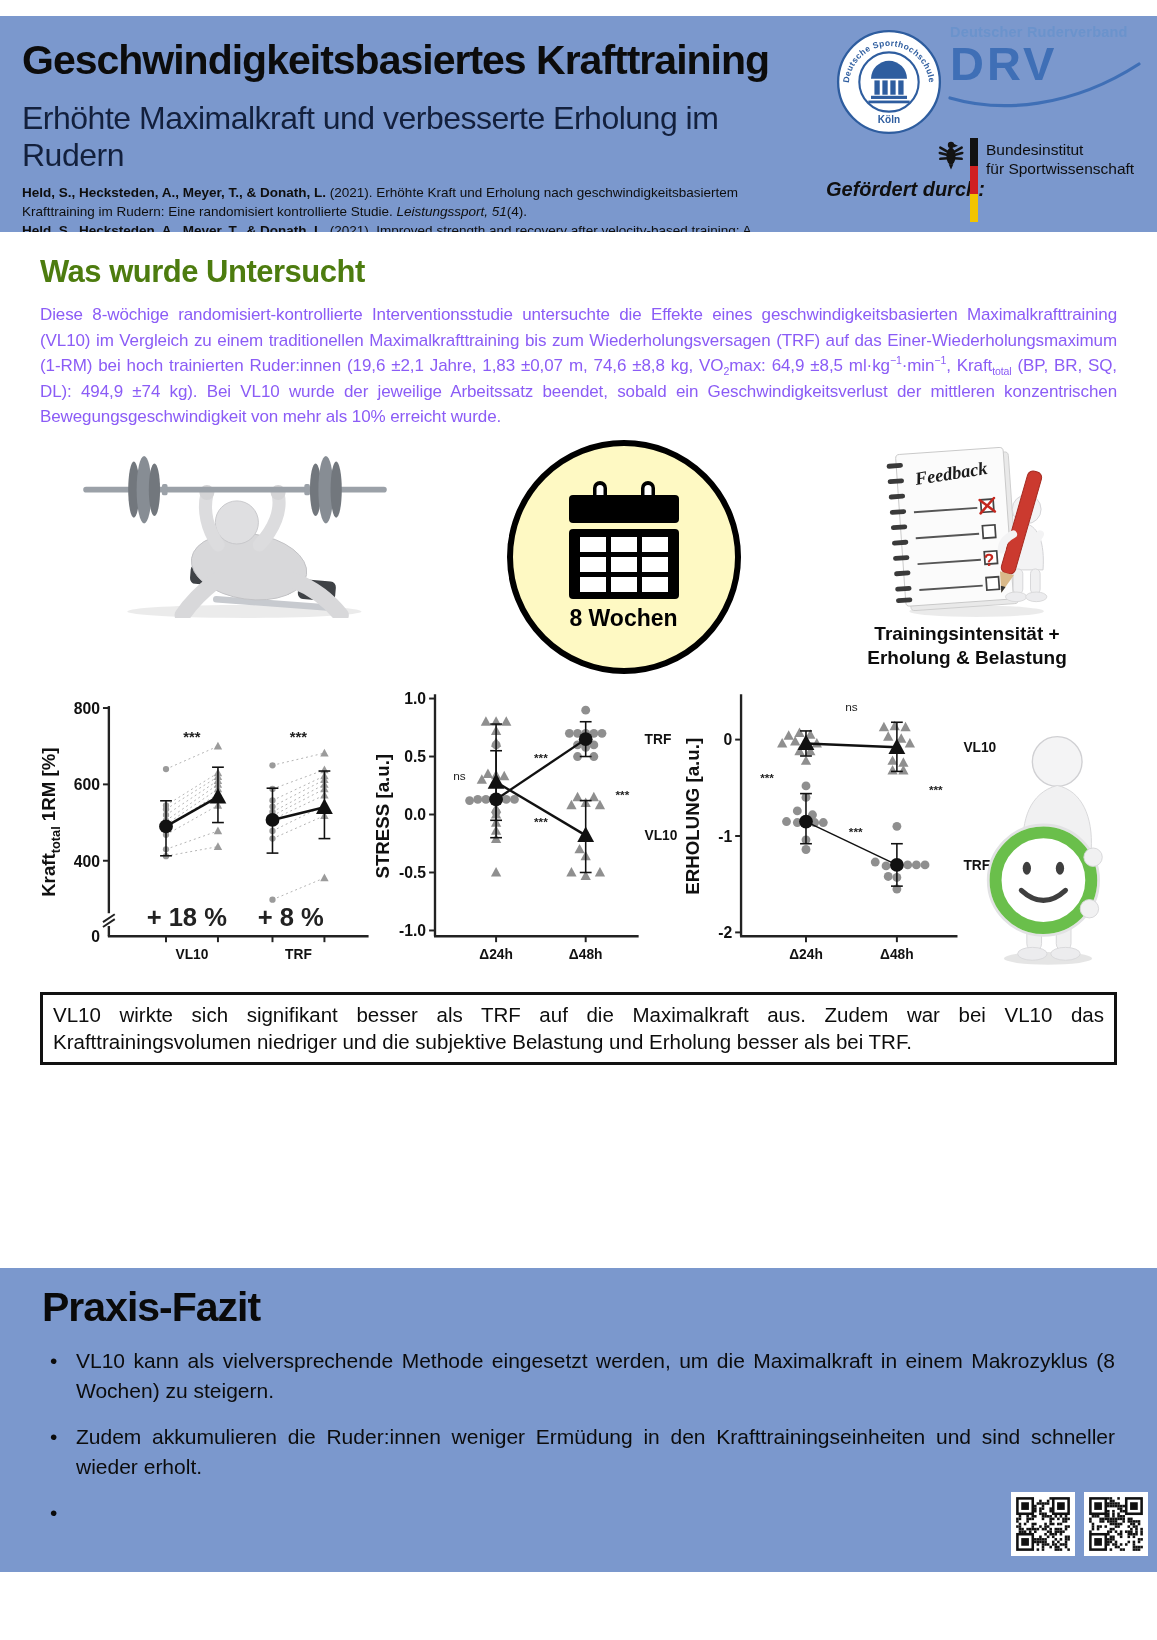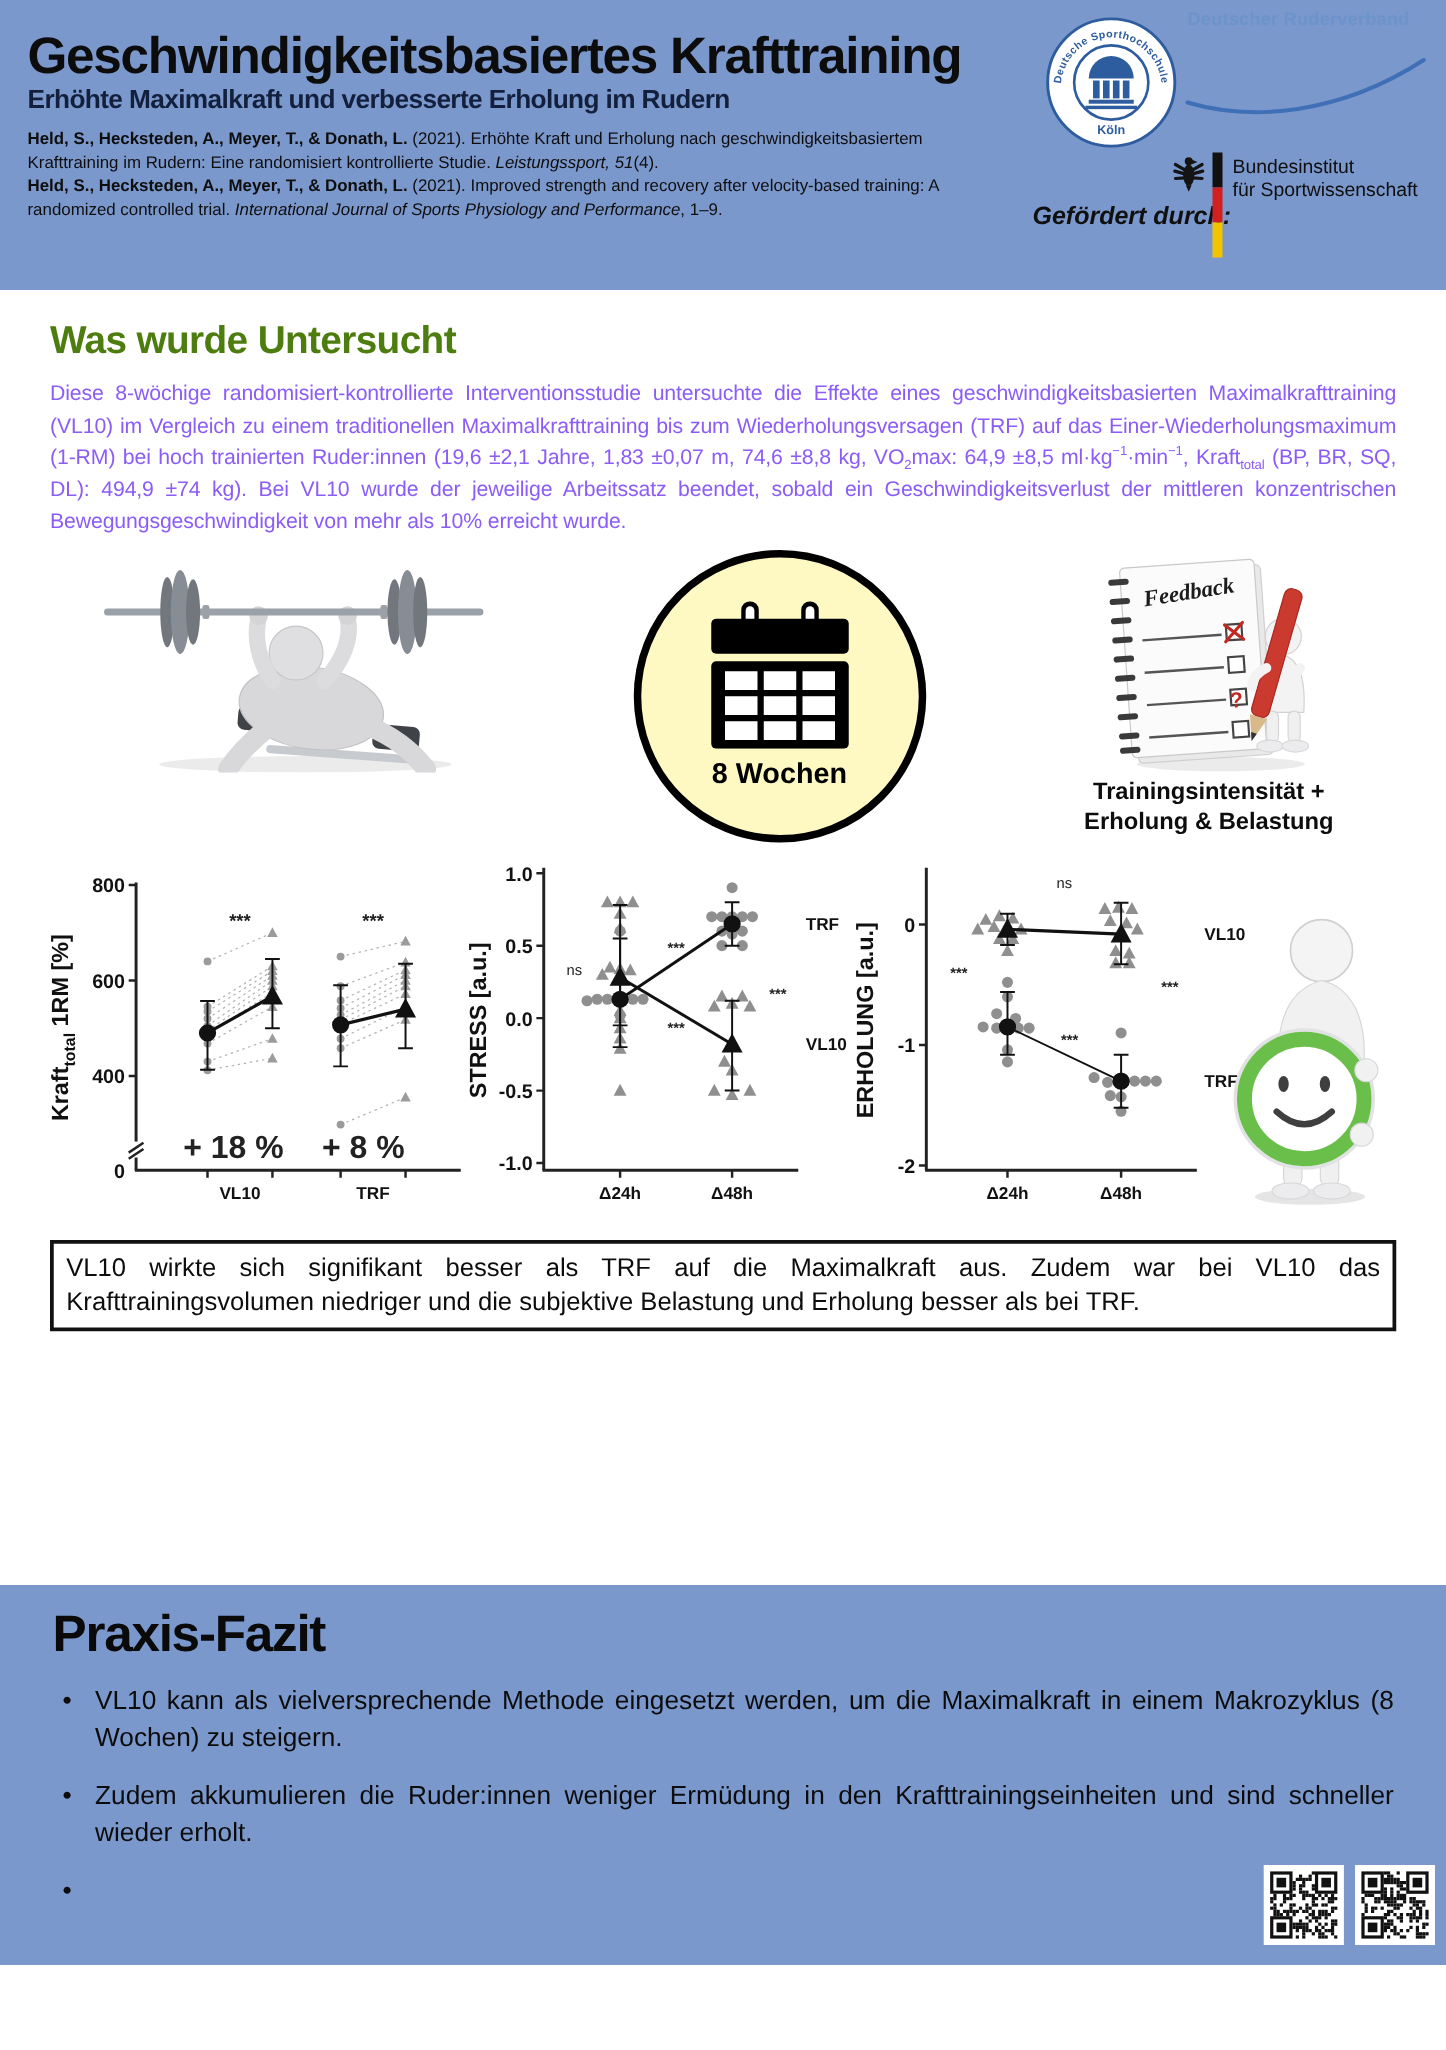--- a/index.html
+++ b/index.html
@@ -2,24 +2,24 @@
 <html><head>
 <meta charset="utf-8">
 <style>
   * { margin:0; padding:0; box-sizing:border-box; }
   html,body { background:#e8e8e8; }
   body { font-family:"Liberation Sans", sans-serif; }
   #poster { position:relative; width:1157px; height:1640px; background:#fff; margin:0 auto; overflow:hidden; }
 
   
   .band { position:absolute; left:0; width:100%; background:#7b98cd; }
-  #header-band { top:0; height:232px;padding-left:24px; }
+  #header-band { top:16px; height:232px;padding-left:24px; }
   #header-text { position:absolute; left:22px; top:22px; width:800px; }
   .title { font-size:41px; font-weight:bold; color:#0c0c0c; letter-spacing:-1px; line-height:1.12; }
-  .subtitle { font-size:21px; font-weight:bold; color:#13203d; letter-spacing:-0.5px; margin-top:0; }
+  .subtitle { font-size:32px; font-weight:normal; color:#13203d; letter-spacing:-0.5px; margin-top:16px; }
   .citation { font-size:13.5px; color:#0e0e0e; line-height:1.42; margin-top:9px; width:790px; }
   .citation + .citation { margin-top:0; }
   .bold { font-weight:bold; } .ital { font-style:italic; }
 
   #dshs-seal { position:absolute; left:836px; top:13px; }
   #drv-block { position:absolute; left:950px; top:8px; width:200px; }
   #drv-label { font-size:14.5px; font-weight:bold; color:#6b93cc; letter-spacing:0.2px; }
   #drv-acronym { font-size:47px; font-weight:bold; color:#3f6fb6; letter-spacing:3px; line-height:1.0; margin-top:0px; }
   #drv-swoosh { position:absolute; left:-4px; top:34px; }
   #funding-label { position:absolute; left:826px; top:162px; font-size:20px; font-style:italic; font-weight:bold; color:#101010; }
@@ -86,20 +86,21 @@
       </g>
       <defs>
           <path id="sealTopArc" d="M 12,54 A 38,38 0 0 1 88,54"></path>
         </defs>
       <text font-size="8" font-weight="bold" fill="#2e5d9f" letter-spacing="0.4"><textPath href="#sealTopArc" startOffset="50%" text-anchor="middle">Deutsche Sporthochschule</textPath></text>
       <text x="50" y="89" text-anchor="middle" font-size="9.5" font-weight="bold" fill="#2e5d9f">Köln</text>
     </svg>
 
     <div id="drv-block">
       <div id="drv-label">Deutscher Ruderverband</div>
+      <div id="drv-acronym">DRV</div>
       <svg id="drv-swoosh" width="200" height="56" viewBox="0 0 200 56">
         <path d="M4,40 C55,55 125,50 193,6" fill="none" stroke="#3f6fb6" stroke-width="3.2" stroke-linecap="round"></path>
       </svg>
     </div>
 
     <div id="funding-label">Gefördert durch:</div>
     <div id="bisp-block">
       <svg width="26" height="32" viewBox="0 0 24 30">
         <ellipse cx="12" cy="17" rx="4.2" ry="8" fill="#141414"></ellipse>
         <circle cx="12" cy="6.5" r="3" fill="#141414"></circle>

